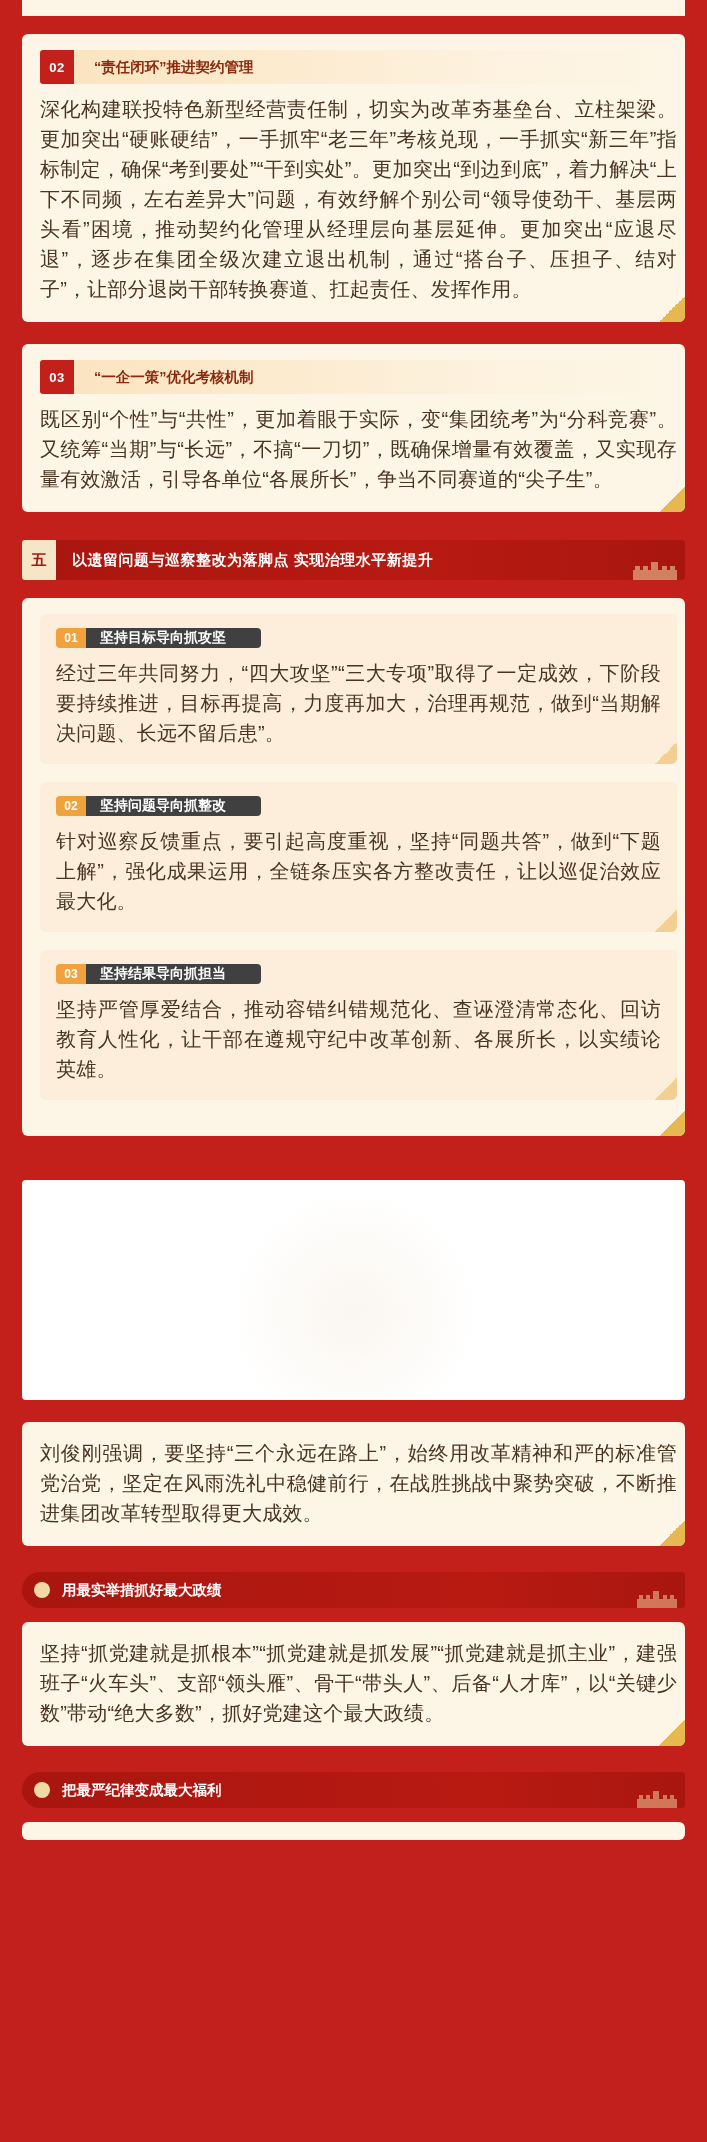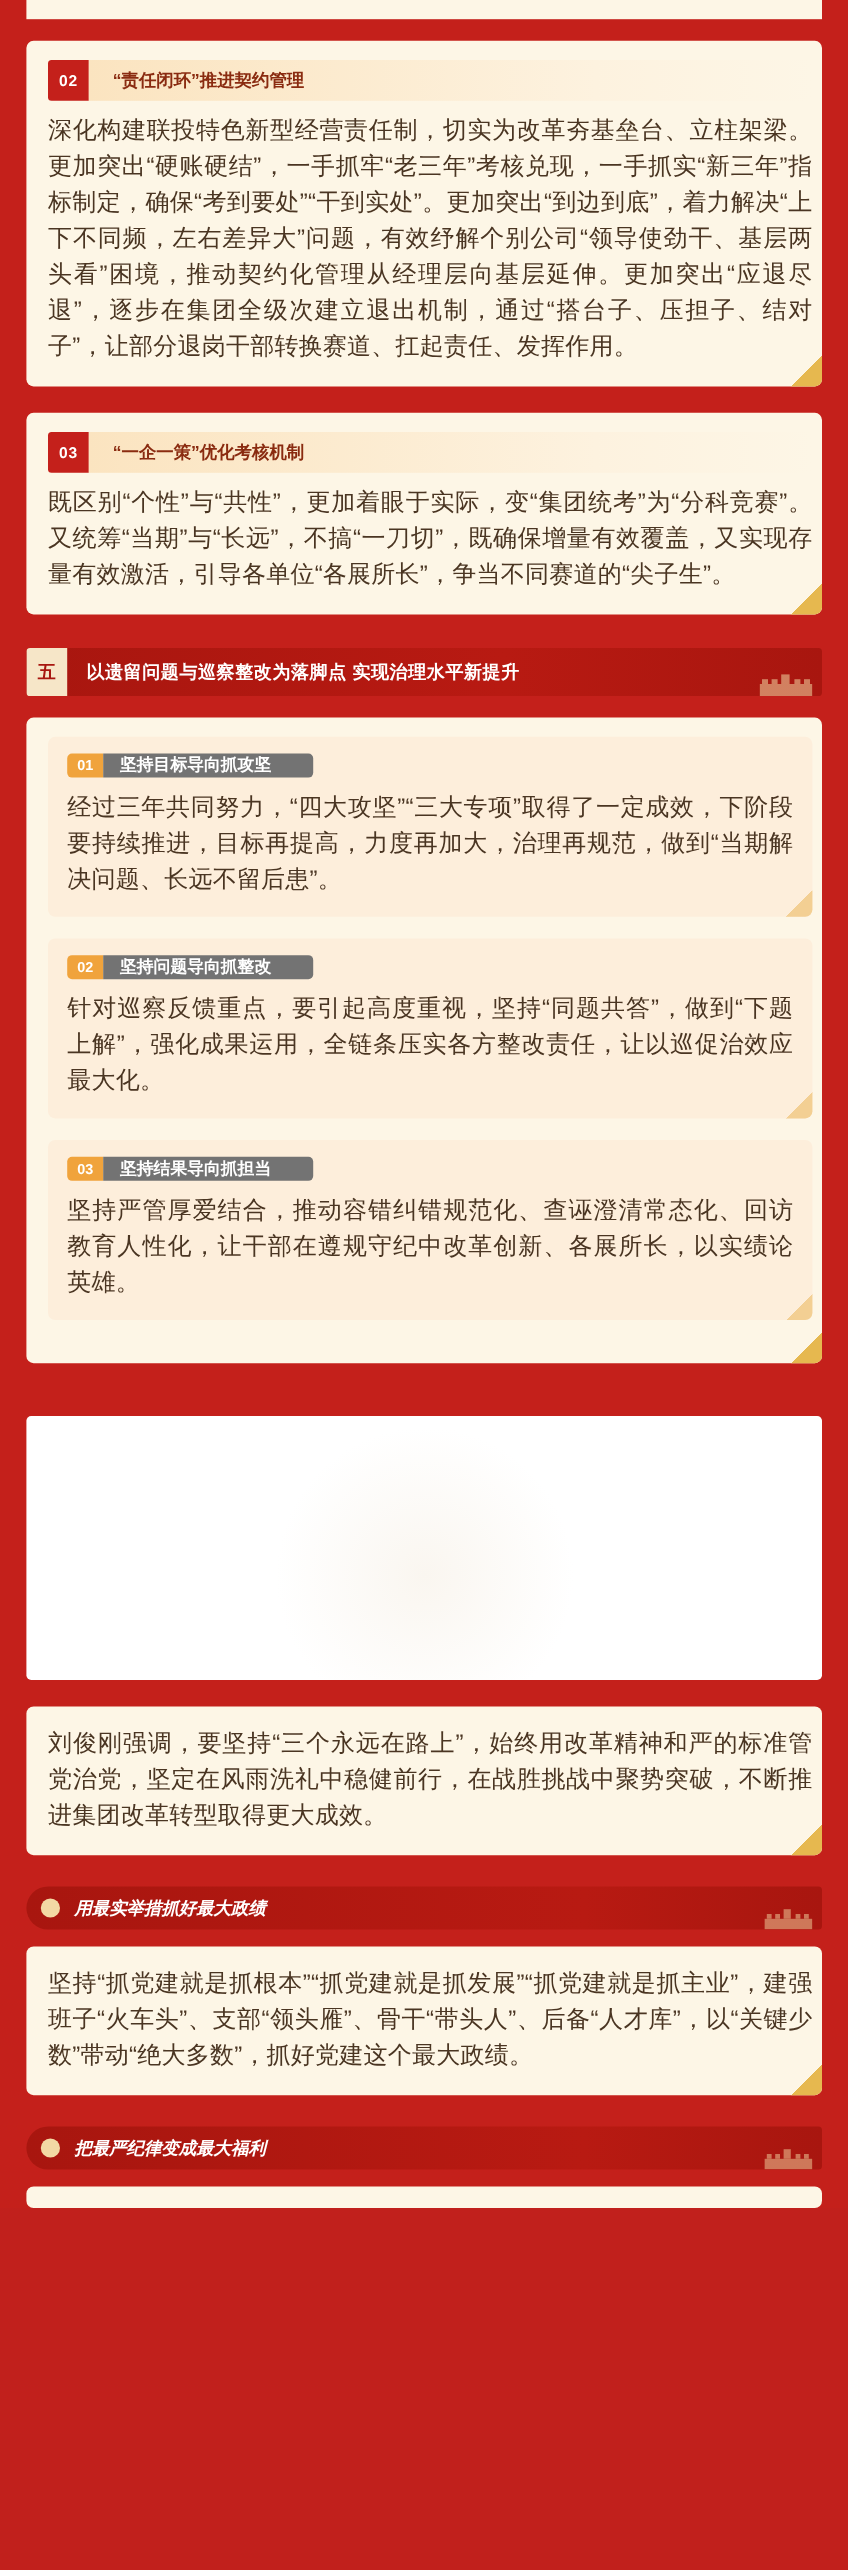--- a/index.html
+++ b/index.html
@@ -84,21 +84,21 @@
     width: 30px;
     background: #f0a33c;
     color: #fff;
     font-size: 12px;
     font-weight: bold;
     display: flex; align-items: center; justify-content: center;
     border-radius: 4px 0 0 4px;
   }
   .pill-label {
     flex: 1;
-    background: #737373;
+    background: #404040;
     color: #ffffff;
     font-size: 14px;
     font-weight: bold;
     display: flex; align-items: center;
     padding-left: 14px;
     border-radius: 0 4px 4px 0;
   }
 
   
   .inner-card {
@@ -179,21 +179,20 @@
     border-radius: 50%;
     background: #f3d9a4;
     margin-left: 12px;
     flex: 0 0 16px;
   }
   .dot-head .title {
     color: #fff;
     font-size: 14.5px;
     font-weight: bold;
     padding-left: 12px;
-    font-style: italic;
   }
   .dot-head .wall {
     position: absolute; right: 8px; bottom: 0;
     width: 40px; height: 20px; opacity: .5;
   }
 
   
   .white-block {
     margin: 22px 22px 0 22px;
     background: #ffffff;

